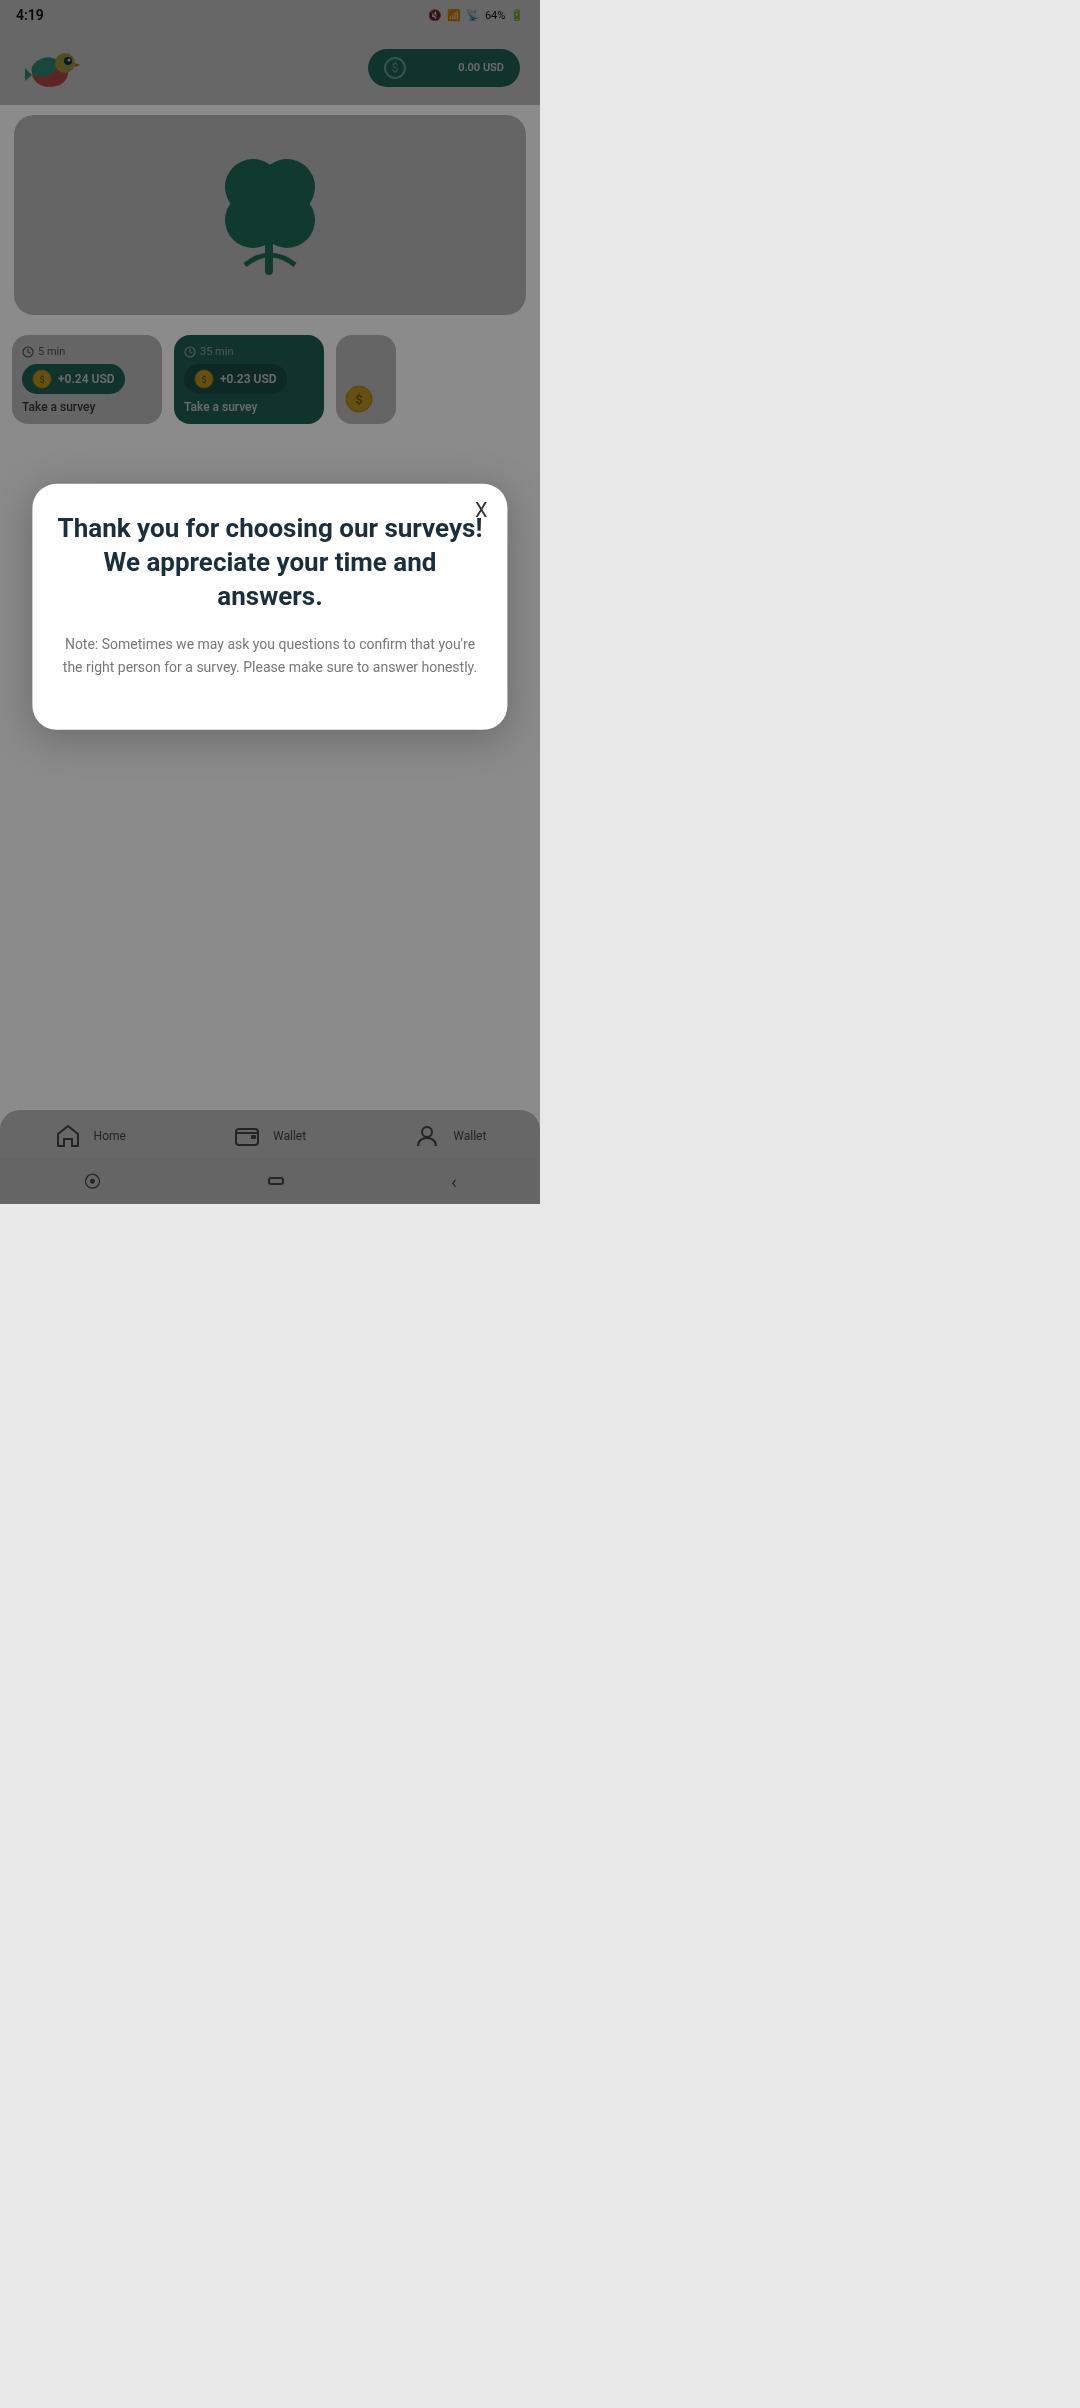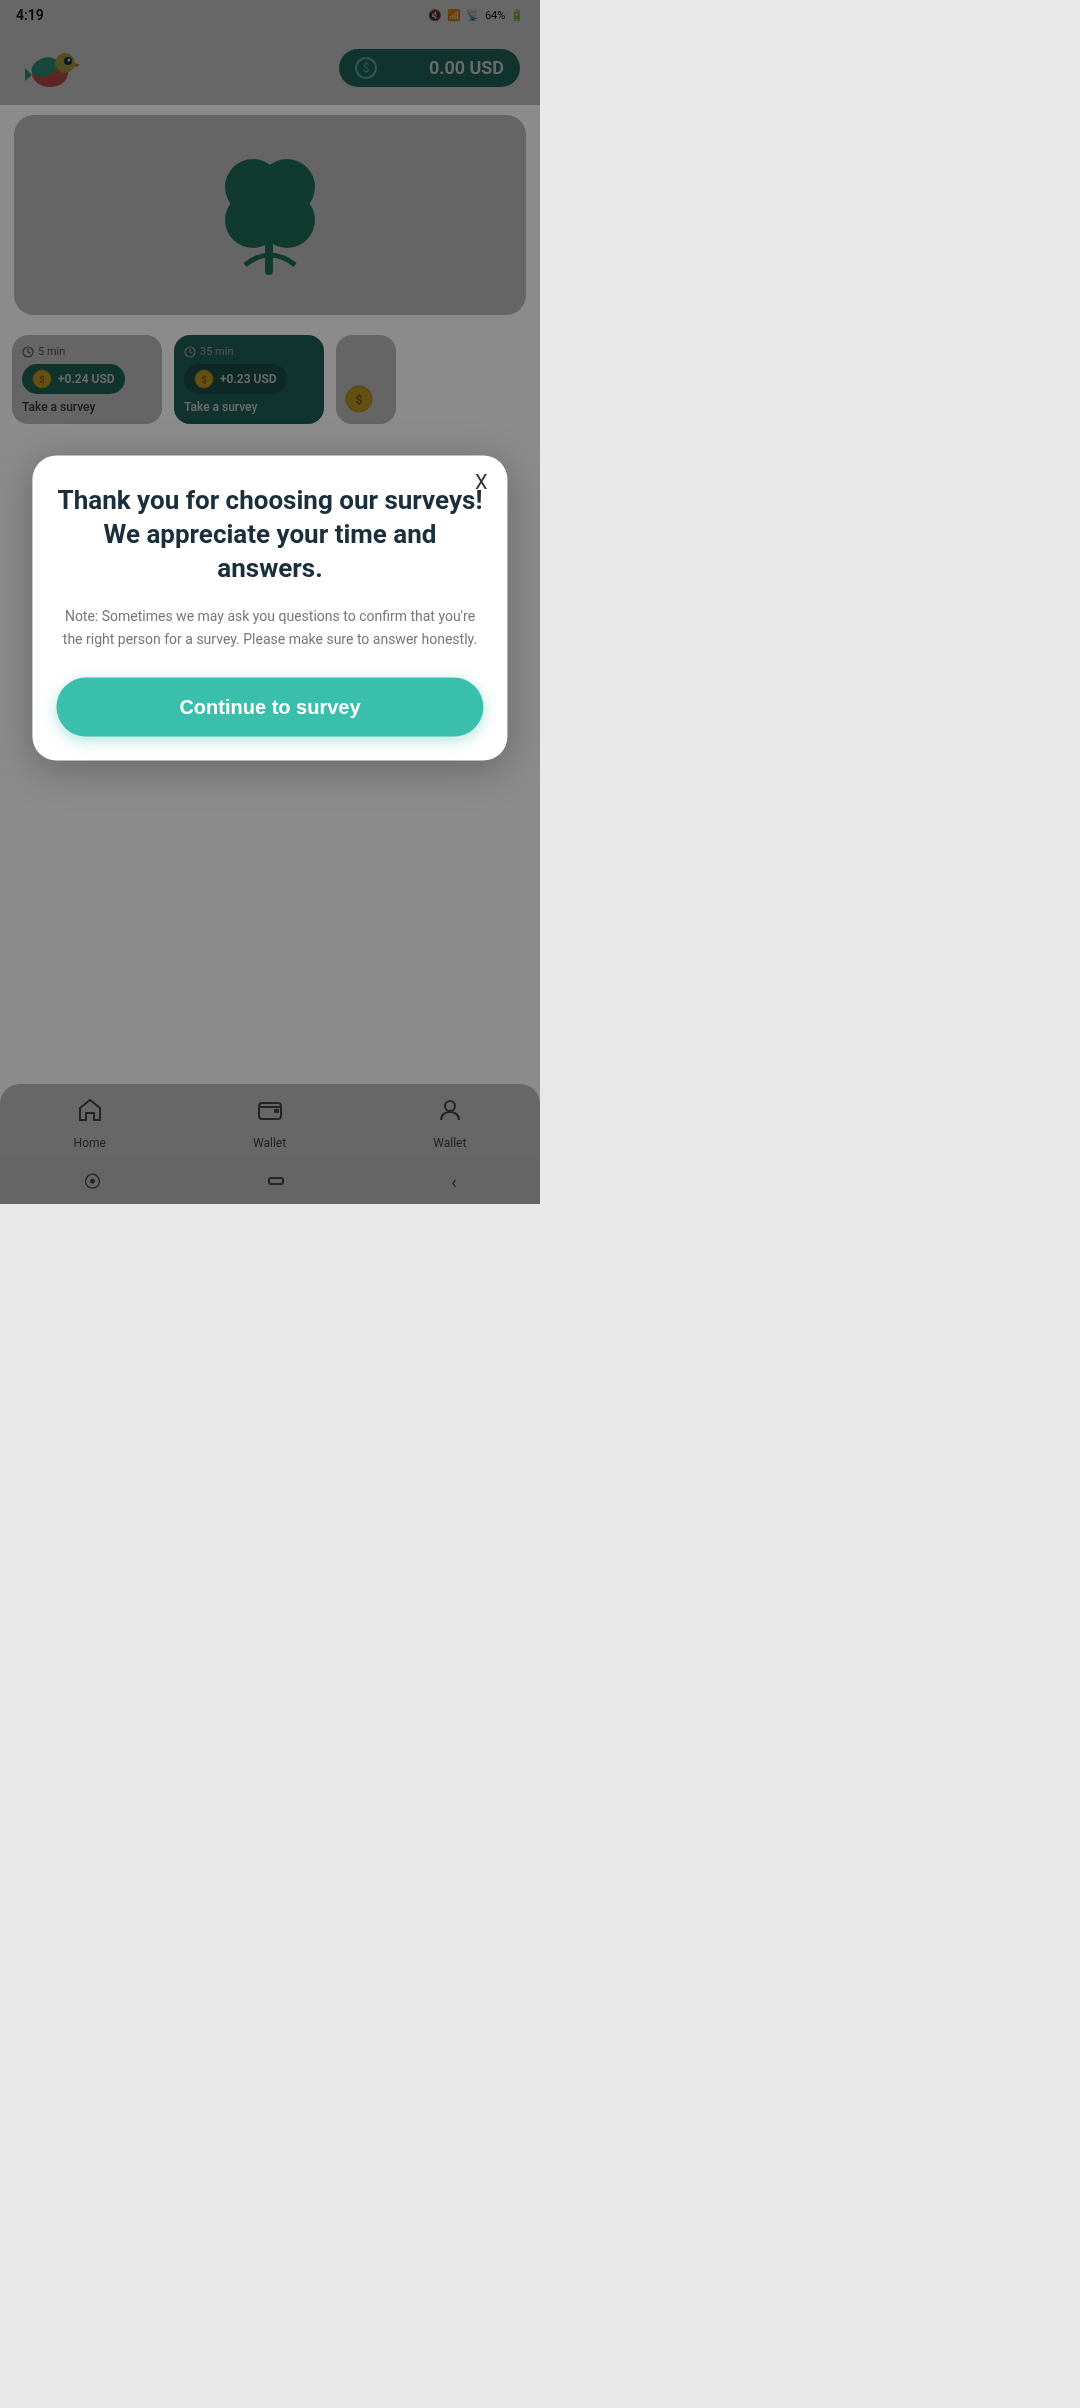--- a/index.html
+++ b/index.html
@@ -83,21 +83,21 @@
       background: transparent;
       display: flex;
       align-items: center;
       justify-content: center;
       color: #6ecfbf;
       font-size: 12px;
     }
 
     .balance-text {
       color: white;
-      font-size: 18px;
+      font-size: 11px;
       font-weight: 600;
       padding-left: 44px;
     }
 
     
     .card-area {
       margin: 10px 14px;
       background: #f0f0f0;
       border-radius: 20px;
       height: 200px;
@@ -206,21 +206,21 @@
       background: #f5f5f5;
       border-radius: 20px 20px 0 0;
       padding: 12px 0 8px;
       display: flex;
       justify-content: space-around;
       align-items: center;
     }
 
     .nav-item {
       display: flex;
-      flex-direction: column;
+      flex-direction: row;
       align-items: center;
       gap: 12px;
     }
 
     .nav-icon {
       width: 28px;
       height: 28px;
       color: #555;
     }
 
@@ -434,14 +434,13 @@
     <span style="font-size:18px;color:#555;">‹</span>
   </div>
 </div>
 
 <div class="overlay-backdrop"></div>
 
 <div class="modal">
   <span class="modal-close">X</span>
   <h2 class="modal-title">Thank you for choosing our surveys! We appreciate your time and answers.</h2>
   <p class="modal-note">Note: Sometimes we may ask you questions to confirm that you're the right person for a survey. Please make sure to answer honestly.</p>
-  <button class="continue-btn">Continue to survey</button>
 </div>
 
 </body></html>

